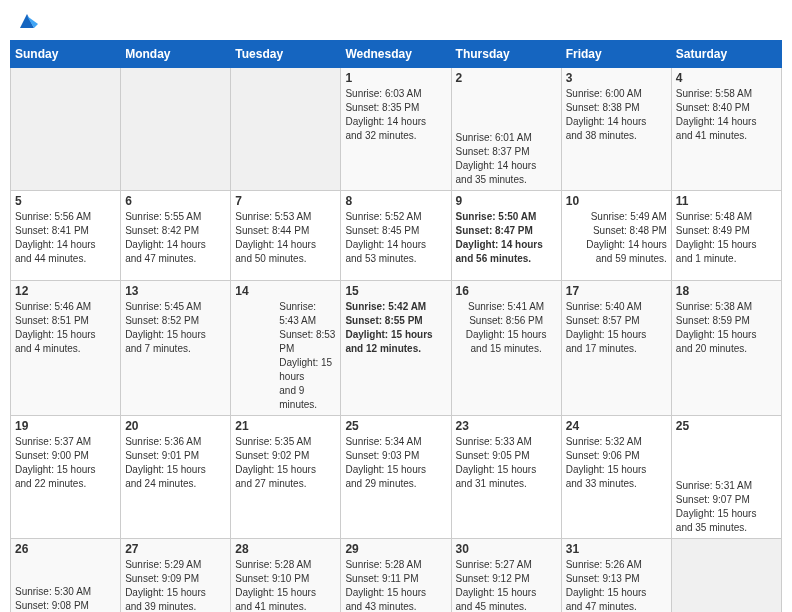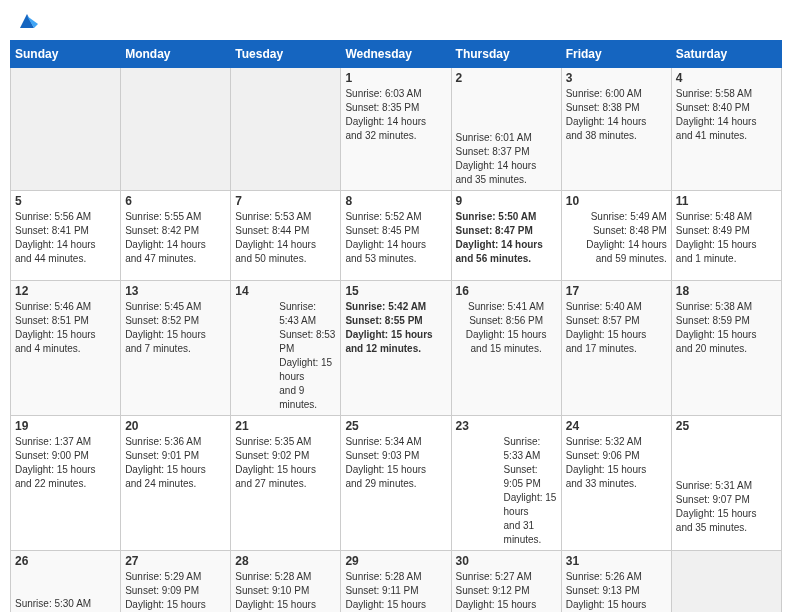--- a/index.html
+++ b/index.html
@@ -257,21 +257,21 @@
           <div class="day-number">18</div>
           <div class="day-info" style="white-space: pre-line;">Sunrise: 5:38 AM
 Sunset: 8:59 PM
 Daylight: 15 hours
 and 20 minutes.</div>
         </td>
       </tr>
       <tr>
         <td>
           <div class="day-number">19</div>
-          <div class="day-info" style="white-space: pre-line;">Sunrise: 1:37 AM
+          <div class="day-info" style="white-space: pre-line;">Sunrise: 5:37 AM
 Sunset: 9:00 PM
 Daylight: 15 hours
 and 22 minutes.</div>
         </td>
         <td>
           <div class="day-number">20</div>
           <div class="day-info" style="white-space: pre-line;">Sunrise: 5:36 AM
 Sunset: 9:01 PM
 Daylight: 15 hours
 and 24 minutes.</div>
@@ -285,21 +285,21 @@
         </td>
         <td>
           <div class="day-number">25</div>
           <div class="day-info" style="white-space: pre-line;">Sunrise: 5:34 AM
 Sunset: 9:03 PM
 Daylight: 15 hours
 and 29 minutes.</div>
         </td>
         <td>
           <div class="day-number">23</div>
-          <div class="day-info" style="white-space: pre-line; margin-left: 48px;">Sunrise: 5:33 AM
+          <div class="day-info" style="white-space: pre-line;">Sunrise: 5:33 AM
 Sunset: 9:05 PM
 Daylight: 15 hours
 and 31 minutes.</div>
         </td>
         <td>
           <div class="day-number">24</div>
           <div class="day-info" style="white-space: pre-line;">Sunrise: 5:32 AM
 Sunset: 9:06 PM
 Daylight: 15 hours
 and 33 minutes.</div>

